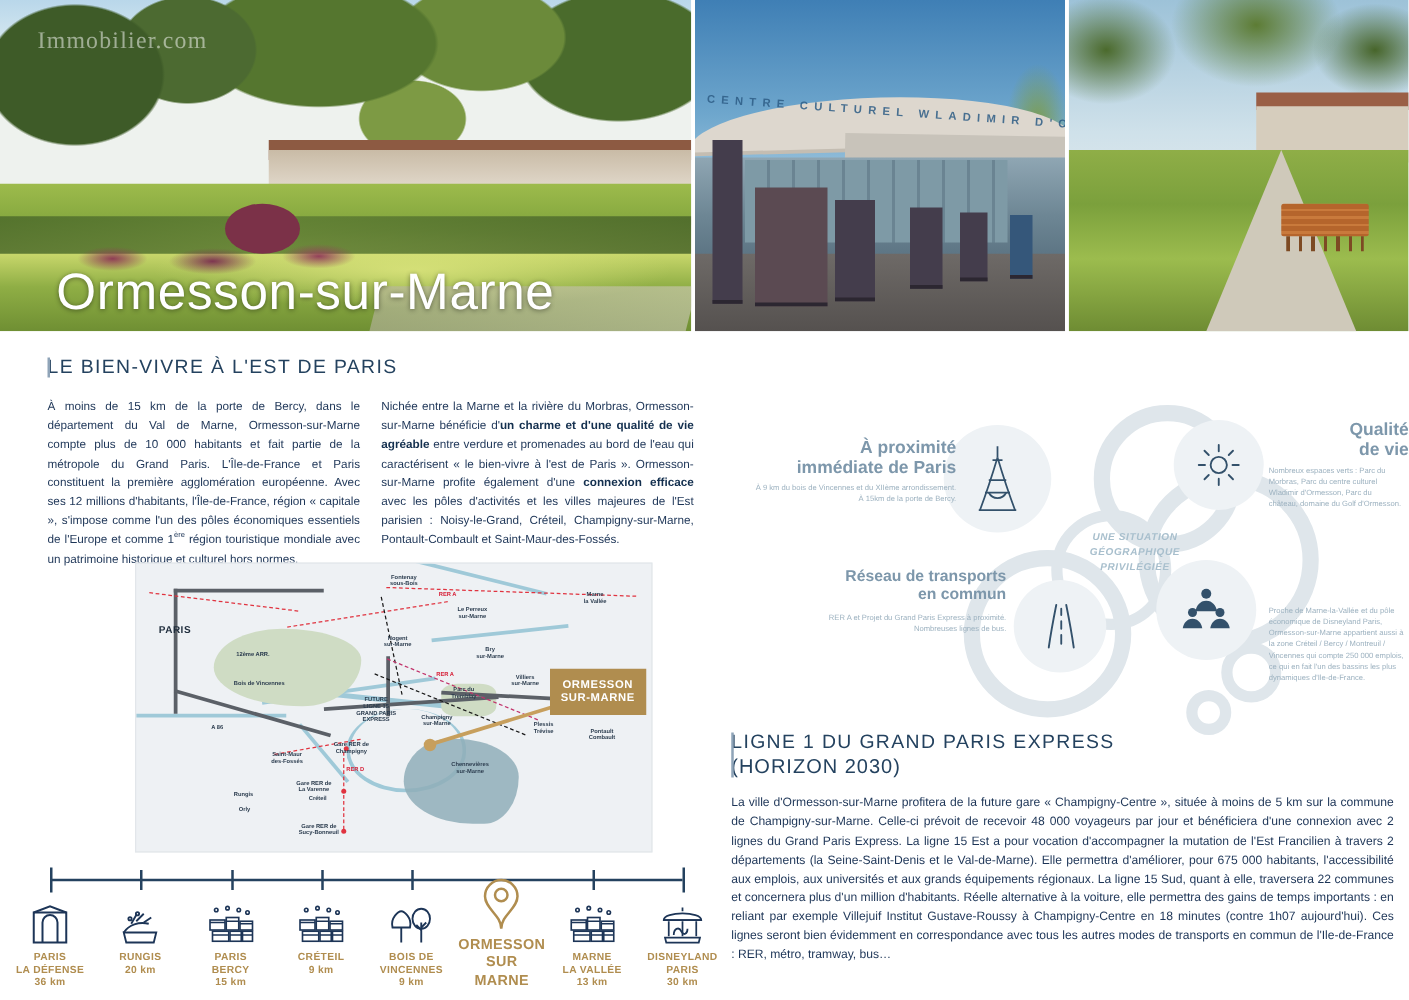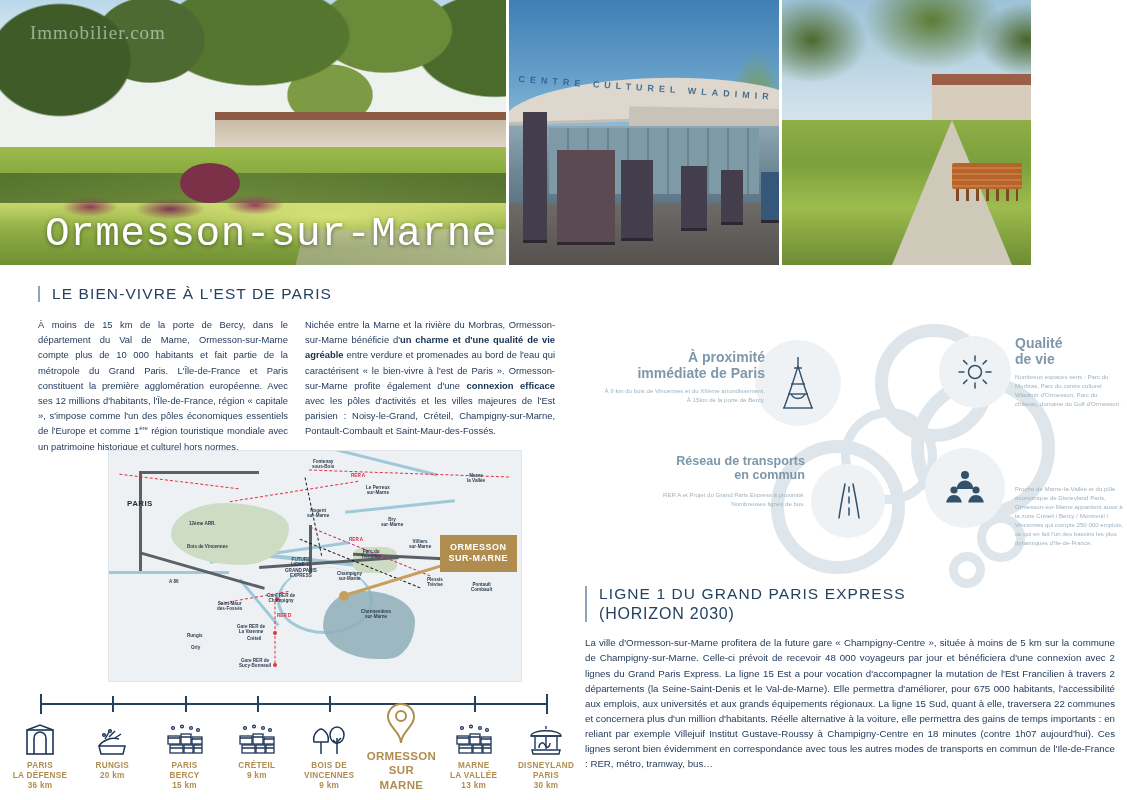--- a/index.html
+++ b/index.html
@@ -1,20 +1,20 @@
 <!DOCTYPE html>
 <html lang="fr"><head>
 <meta charset="utf-8">
 <style>
   html,body{margin:0;padding:0;background:#fff;}
   body{width:1127px;height:800px;overflow:hidden;font-family:"Liberation Sans",sans-serif;color:#1d3557;}
   .page{position:relative;width:1127px;height:800px;background:#ffffff;overflow:hidden;}
 
   
-  .banner{position:absolute;left:0;top:0;width:1031px;height:268px;display:flex;gap:3px;background:#fff;}
+  .banner{position:absolute;left:0;top:0;width:1127px;height:268px;display:flex;gap:3px;background:#fff;}
   .photo{position:relative;overflow:hidden;}
   .photo.p1{width:553px;height:265px;}
   .photo.p2{width:296px;height:265px;}
   .photo.p3{width:272px;height:265px;}
 
   
   .p1-sky{position:absolute;inset:0;background:
       linear-gradient(#b9d7ea 0%,#cfe4ef 10%,#dfeaf0 16%,#eef2ee 20%, #eef2ee 21%);}
   .p1-trees{position:absolute;left:0;top:0;width:100%;height:175px;
       background:
@@ -73,32 +73,32 @@
   .p3-lawn{position:absolute;left:0;bottom:0;width:100%;height:145px;
       background:linear-gradient(#8fae47 0%,#7ba03c 30%,#9cbc4e 60%,#6e8c33 100%);}
   .p3-path{position:absolute;left:110px;bottom:0;width:0;height:0;
       border-left:60px solid transparent;border-right:60px solid transparent;border-bottom:145px solid #cfc9ba;}
   .p3-bench{position:absolute;left:170px;bottom:76px;width:70px;height:26px;
       background:repeating-linear-gradient(#b5652c 0 4px,#c97a3c 4px 6px);border-radius:2px;}
   .p3-bench:after{content:"";position:absolute;left:4px;bottom:-12px;width:62px;height:12px;
       background:repeating-linear-gradient(90deg,#7d4a23 0 3px,transparent 3px 10px);}
 
   .title-band{position:absolute;left:0;bottom:0;width:553px;height:68px;}
-  .city-title{position:absolute;left:45px;bottom:8px;font-family:Liberation Mono, monospace;
+  .city-title{position:absolute;left:45px;bottom:8px;font-family:Liberation Sans, sans-serif;
       font-size:41px;color:#ffffff;letter-spacing:.5px;text-shadow:0 1px 4px rgba(0,0,0,.45);}
   .watermark{position:absolute;left:30px;top:22px;font-family:"Liberation Serif",serif;
       font-size:19px;color:rgba(255,255,255,.5);letter-spacing:1px;}
 
   
   .content{position:absolute;left:0;top:268px;width:1127px;height:532px;}
   .col-left{position:absolute;left:0;top:0;width:568px;height:532px;}
   .col-right{position:absolute;left:585px;top:0;width:542px;height:532px;}
 
   
-  .heading{position:relative;padding-left:14px;color:#24425f;font-size:15.5px;letter-spacing:1.1px;
+  .heading{position:relative;color:#24425f;font-size:15.5px;letter-spacing:1.1px;
       line-height:1.28;font-weight:400;}
   .heading:before{content:"";position:absolute;left:0;top:2px;width:2px;height:calc(100% - 4px);
       background:#8fa4b8;}
   .heading .sub{font-size:16px;letter-spacing:.8px;}
 
   
   .body-cols{display:flex;gap:17px;margin-top:13px;}
   .body-col{width:250px;font-size:9.4px;line-height:1.62;text-align:justify;color:#1d3557;}
   .body-col b{font-weight:700;color:#14304f;}
   .sup{font-size:6px;vertical-align:super;}
@@ -131,21 +131,21 @@
   .scity{position:absolute;top:28px;width:92px;text-align:center;color:#b08d4f;}
   .scity .ico{height:36px;display:flex;align-items:flex-end;justify-content:center;}
   .scity .nm{font-size:8.2px;font-weight:700;letter-spacing:.3px;line-height:1.22;margin-top:5px;}
   .scity.home .nm{font-size:11.5px;line-height:1.24;}
 
   
   .diagram{position:absolute;left:0;top:46px;width:542px;height:260px;}
   .ring{position:absolute;border-radius:50%;border:13px solid #dfe6eb;}
   .ring.thin{border-width:9px;}
   .circle-fill{position:absolute;border-radius:50%;background:#eef2f5;}
-  .d-title{position:absolute;font-size:14px;font-weight:700;line-height:1.14;color:#7d97ab;}
+  .d-title{position:absolute;font-size:14px;font-weight:700;line-height:1.14;color:#7d97ab;text-align:right;}
   .d-title.small{font-size:12.6px;}
   .d-text{position:absolute;font-size:6.1px;line-height:1.48;color:#9db2c0;}
   .center-txt{position:absolute;font-size:8px;font-style:italic;font-weight:700;letter-spacing:.5px;
       line-height:1.5;color:#a8bfcd;text-align:center;}
   .ico-svg{position:absolute;}
 
   
   .ligne{position:absolute;left:0;top:316px;width:530px;}
   .ligne-body{margin-top:11px;font-size:9.7px;line-height:1.56;text-align:justify;color:#1d3557;}
 </style>
@@ -472,20 +472,21 @@
           <g fill="#33516b">
             <circle cx="20" cy="7" r="4"></circle>
             <path d="M20 12.5 c-5 0-8 4-8.6 8.5 h17.2 C27.9 16.5 25 12.5 20 12.5z"></path>
             <circle cx="9" cy="22" r="3.6"></circle>
             <path d="M9 27 c-4.5 0-7.2 3.6-7.8 7.6 h15.6 C16.2 30.6 13.5 27 9 27z"></path>
             <circle cx="31" cy="22" r="3.6"></circle>
             <path d="M31 27 c-4.5 0-7.2 3.6-7.8 7.6 h15.6 C38.2 30.6 35.5 27 31 27z"></path>
           </g>
         </svg>
 
+        <div class="center-txt" style="left:268px;top:110px;width:110px;">UNE SITUATION<br>GÉOGRAPHIQUE<br>PRIVILÉGIÉE</div>
 
         <div class="d-title" style="left:10px;top:36px;width:170px;text-align:right;">À proximité<br>immédiate de Paris</div>
         <div class="d-text" style="left:10px;top:72px;width:170px;text-align:right;">À 9 km du bois de Vincennes et du XIIème arrondissement.<br>À 15km de la porte de Bercy.</div>
 
         <div class="d-title" style="left:430px;top:22px;width:112px;">Qualité<br>de vie</div>
         <div class="d-text" style="left:430px;top:58px;width:106px;">Nombreux espaces verts : Parc du Morbras, Parc du centre culturel Wladimir d'Ormesson, Parc du château, domaine du Golf d'Ormesson.</div>
 
         <div class="d-title small" style="left:30px;top:140px;width:190px;text-align:right;">Réseau de transports<br>en commun</div>
         <div class="d-text" style="left:30px;top:176px;width:190px;text-align:right;">RER A et Projet du Grand Paris Express à proximité.<br>Nombreuses lignes de bus.</div>
 

